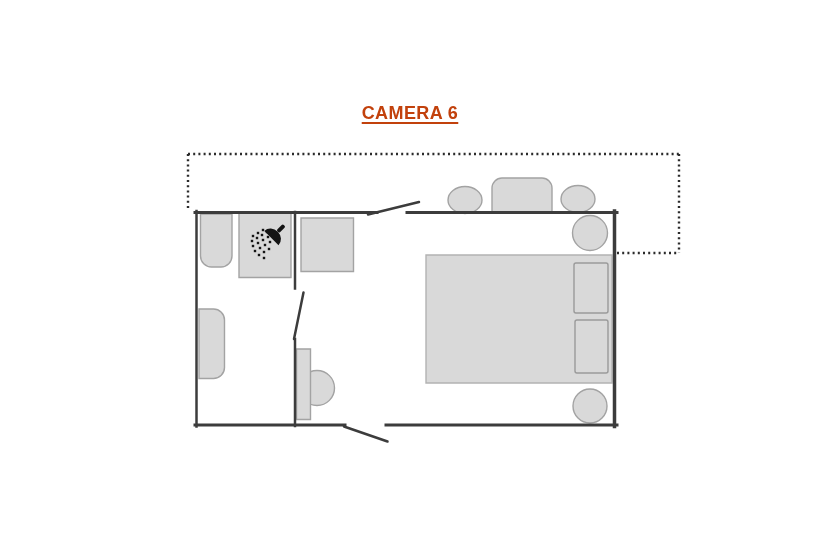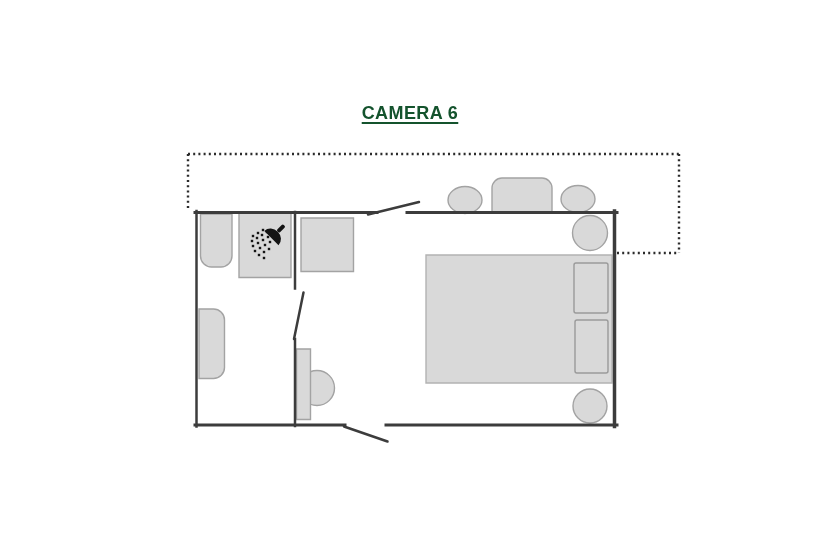--- a/index.html
+++ b/index.html
@@ -22,21 +22,21 @@
     text-decoration:underline;
     text-decoration-thickness:2px;
     text-underline-offset:3px;
   }
   svg.plan{position:absolute;left:0;top:0;}
 </style>
 </head>
 <body>
 
 <div class="page">
-  <h1 class="plan-title" style="color: #14532d; text-align: center;">CAMERA 6</h1>
+  <h1 class="plan-title" style="color: #c2410c; text-align: center;">CAMERA 6</h1>
   <svg class="plan" id="plan-svg" xmlns="http://www.w3.org/2000/svg" width="820" height="560" viewBox="0 0 820 560">
       <line x1="188" y1="154" x2="680" y2="154" stroke="#2b2b2b" stroke-width="2.4" stroke-dasharray="2 3.2"></line>
       <line x1="188" y1="154" x2="188" y2="209" stroke="#2b2b2b" stroke-width="2.4" stroke-dasharray="2 3.2"></line>
       <line x1="679" y1="154" x2="679" y2="253" stroke="#2b2b2b" stroke-width="2.4" stroke-dasharray="2 3.2"></line>
       <line x1="617" y1="253" x2="679" y2="253" stroke="#2b2b2b" stroke-width="2.4" stroke-dasharray="2 3.2"></line>
       <ellipse cx="465" cy="200" rx="17" ry="13.5" fill="#d9d9d9" stroke="#a3a3a3" stroke-width="1.4"></ellipse>
       <path d="M 502 178 H 542 A 10 10 0 0 1 552 188 V 210.5 A 2 2 0 0 1 550 212.5 H 494 A 2 2 0 0 1 492 210.5 V 188 A 10 10 0 0 1 502 178 Z" fill="#d9d9d9" stroke="#a3a3a3" stroke-width="1.4"></path>
       <ellipse cx="578" cy="199" rx="17" ry="13.5" fill="#d9d9d9" stroke="#a3a3a3" stroke-width="1.4"></ellipse>
       <path d="M 200.5 214 H 232 V 256 A 11 11 0 0 1 221 267 H 211.5 A 11 11 0 0 1 200.5 256 V 214 Z" fill="#d9d9d9" stroke="#a3a3a3" stroke-width="1.4"></path>
       <path d="M 239 213 H 291 V 277.5 H 239 V 213 Z" fill="#d9d9d9" stroke="#a3a3a3" stroke-width="1.4"></path>

